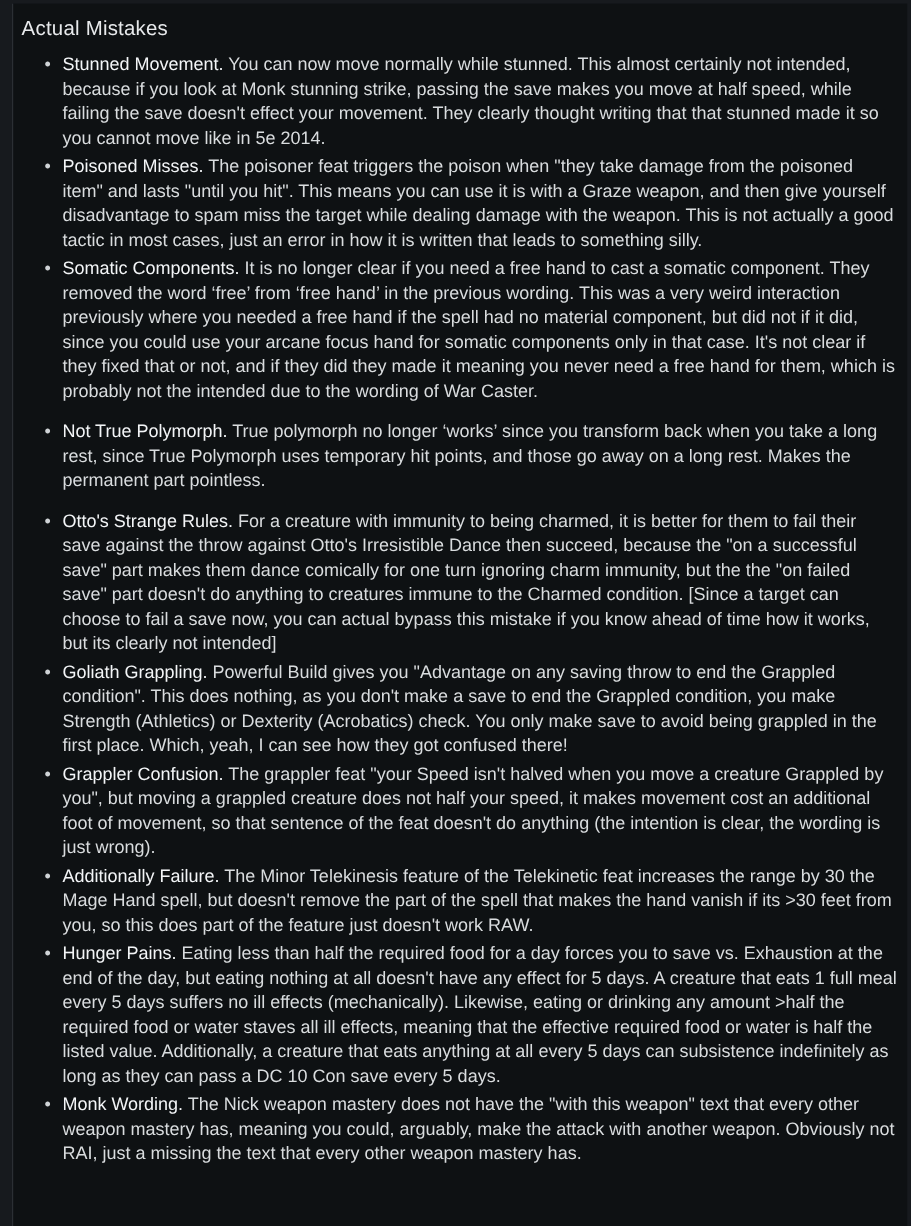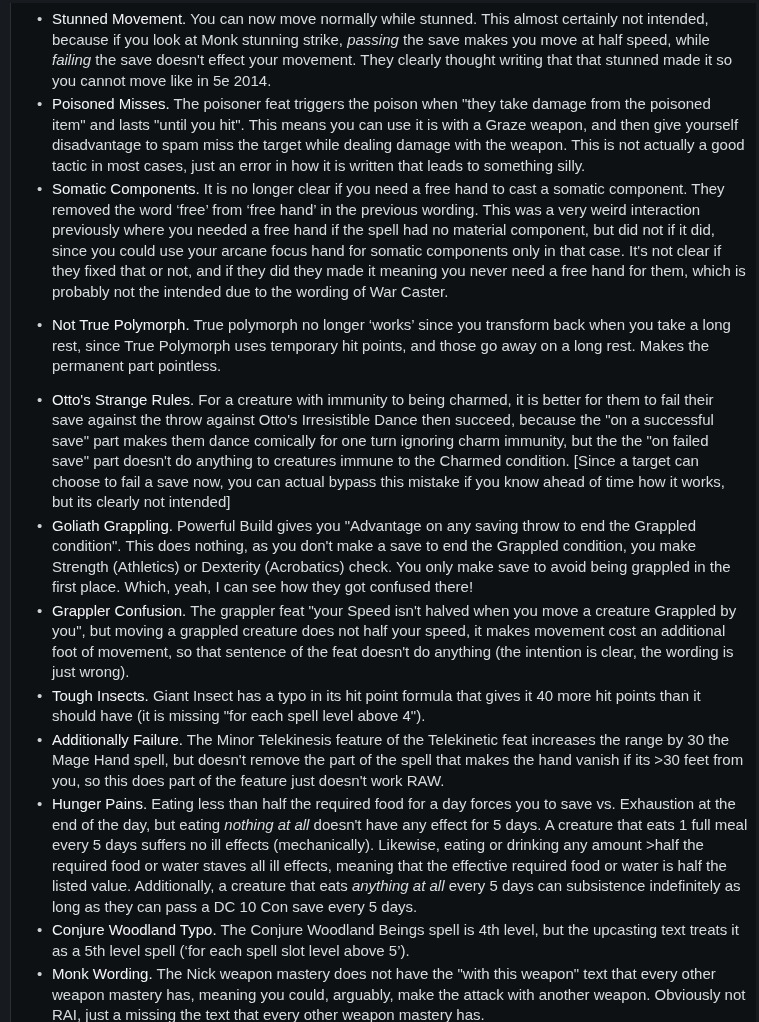--- a/index.html
+++ b/index.html
@@ -49,40 +49,39 @@
   }
   ul.group li::before {
     content: "\2022";
     position: absolute;
     left: -15px;
     top: 0;
     color: var(--bullet);
     font-size: 15px;
   }
   .seg-b { font-weight: 400; color: var(--bold); }
-  .seg-i { font-style: italic; }
+  .seg-i { }
   .seg-n { font-style: normal; }
 </style>
 </head>
 <body>
 
 <div class="frame">
+  <h1 class="post-title">Actual Mistakes</h1>
   <div class="list-root" id="list-root">
       <ul class="group">
         <li><span class="seg-b">Stunned Movement.</span><span class="seg-n"> You can now move normally while stunned. This almost certainly not intended, because if you look at Monk stunning strike, </span><span class="seg-i">passing</span><span class="seg-n"> the save makes you move at half speed, while </span><span class="seg-i">failing</span><span class="seg-n"> the save doesn't effect your movement. They clearly thought writing that that stunned made it so you cannot move like in 5e 2014.</span></li>
         <li><span class="seg-b">Poisoned Misses.</span><span class="seg-n"> The poisoner feat triggers the poison when "they take damage from the poisoned item" and lasts "until you hit". This means you can use it is with a Graze weapon, and then give yourself disadvantage to spam miss the target while dealing damage with the weapon. This is not actually a good tactic in most cases, just an error in how it is written that leads to something silly.</span></li>
         <li><span class="seg-b">Somatic Components.</span><span class="seg-n"> It is no longer clear if you need a free hand to cast a somatic component. They removed the word ‘free’ from ‘free hand’ in the previous wording. This was a very weird interaction previously where you needed a free hand if the spell had no material component, but did not if it did, since you could use your arcane focus hand for somatic components only in that case. It's not clear if they fixed that or not, and if they did they made it meaning you never need a free hand for them, which is probably not the intended due to the wording of War Caster.</span></li>
       </ul>
       <ul class="group">
         <li><span class="seg-b">Not True Polymorph.</span><span class="seg-n"> True polymorph no longer ‘works’ since you transform back when you take a long rest, since True Polymorph uses temporary hit points, and those go away on a long rest. Makes the permanent part pointless.</span></li>
       </ul>
       <ul class="group">
         <li><span class="seg-b">Otto's Strange Rules.</span><span class="seg-n"> For a creature with immunity to being charmed, it is better for them to fail their save against the throw against Otto's Irresistible Dance then succeed, because the "on a successful save" part makes them dance comically for one turn ignoring charm immunity, but the the "on failed save" part doesn't do anything to creatures immune to the Charmed condition. [Since a target can choose to fail a save now, you can actual bypass this mistake if you know ahead of time how it works, but its clearly not intended]</span></li>
         <li><span class="seg-b">Goliath Grappling.</span><span class="seg-n"> Powerful Build gives you "Advantage on any saving throw to end the Grappled condition". This does nothing, as you don't make a save to end the Grappled condition, you make Strength (Athletics) or Dexterity (Acrobatics) check. You only make save to avoid being grappled in the first place. Which, yeah, I can see how they got confused there!</span></li>
         <li><span class="seg-b">Grappler Confusion.</span><span class="seg-n"> The grappler feat "your Speed isn't halved when you move a creature Grappled by you", but moving a grappled creature does not half your speed, it makes movement cost an additional foot of movement, so that sentence of the feat doesn't do anything (the intention is clear, the wording is just wrong).</span></li>
-        <li><span class="seg-b">Tough Insects.</span><span class="seg-n"> Giant Insect has a typo in its hit point formula that gives it 40 more hit points than it should have (it is missing "for each spell level above 4").</span></li>
         <li><span class="seg-b">Additionally Failure.</span><span class="seg-n"> The Minor Telekinesis feature of the Telekinetic feat increases the range by 30 the Mage Hand spell, but doesn't remove the part of the spell that makes the hand vanish if its &gt;30 feet from you, so this does part of the feature just doesn't work RAW.</span></li>
         <li><span class="seg-b">Hunger Pains.</span><span class="seg-n"> Eating less than half the required food for a day forces you to save vs. Exhaustion at the end of the day, but eating </span><span class="seg-i">nothing at all</span><span class="seg-n"> doesn't have any effect for 5 days. A creature that eats 1 full meal every 5 days suffers no ill effects (mechanically). Likewise, eating or drinking any amount &gt;half the required food or water staves all ill effects, meaning that the effective required food or water is half the listed value. Additionally, a creature that eats </span><span class="seg-i">anything at all</span><span class="seg-n"> every 5 days can subsistence indefinitely as long as they can pass a DC 10 Con save every 5 days.</span></li>
-        <li><span class="seg-b">Conjure Woodland Typo.</span><span class="seg-n"> The Conjure Woodland Beings spell is 4th level, but the upcasting text treats it as a 5th level spell (‘for each spell slot level above 5’).</span></li>
         <li><span class="seg-b">Monk Wording.</span><span class="seg-n"> The Nick weapon mastery does not have the "with this weapon" text that every other weapon mastery has, meaning you could, arguably, make the attack with another weapon. Obviously not RAI, just a missing the text that every other weapon mastery has.</span></li>
       </ul>
     </div>
 </div>
 
 </body></html>

